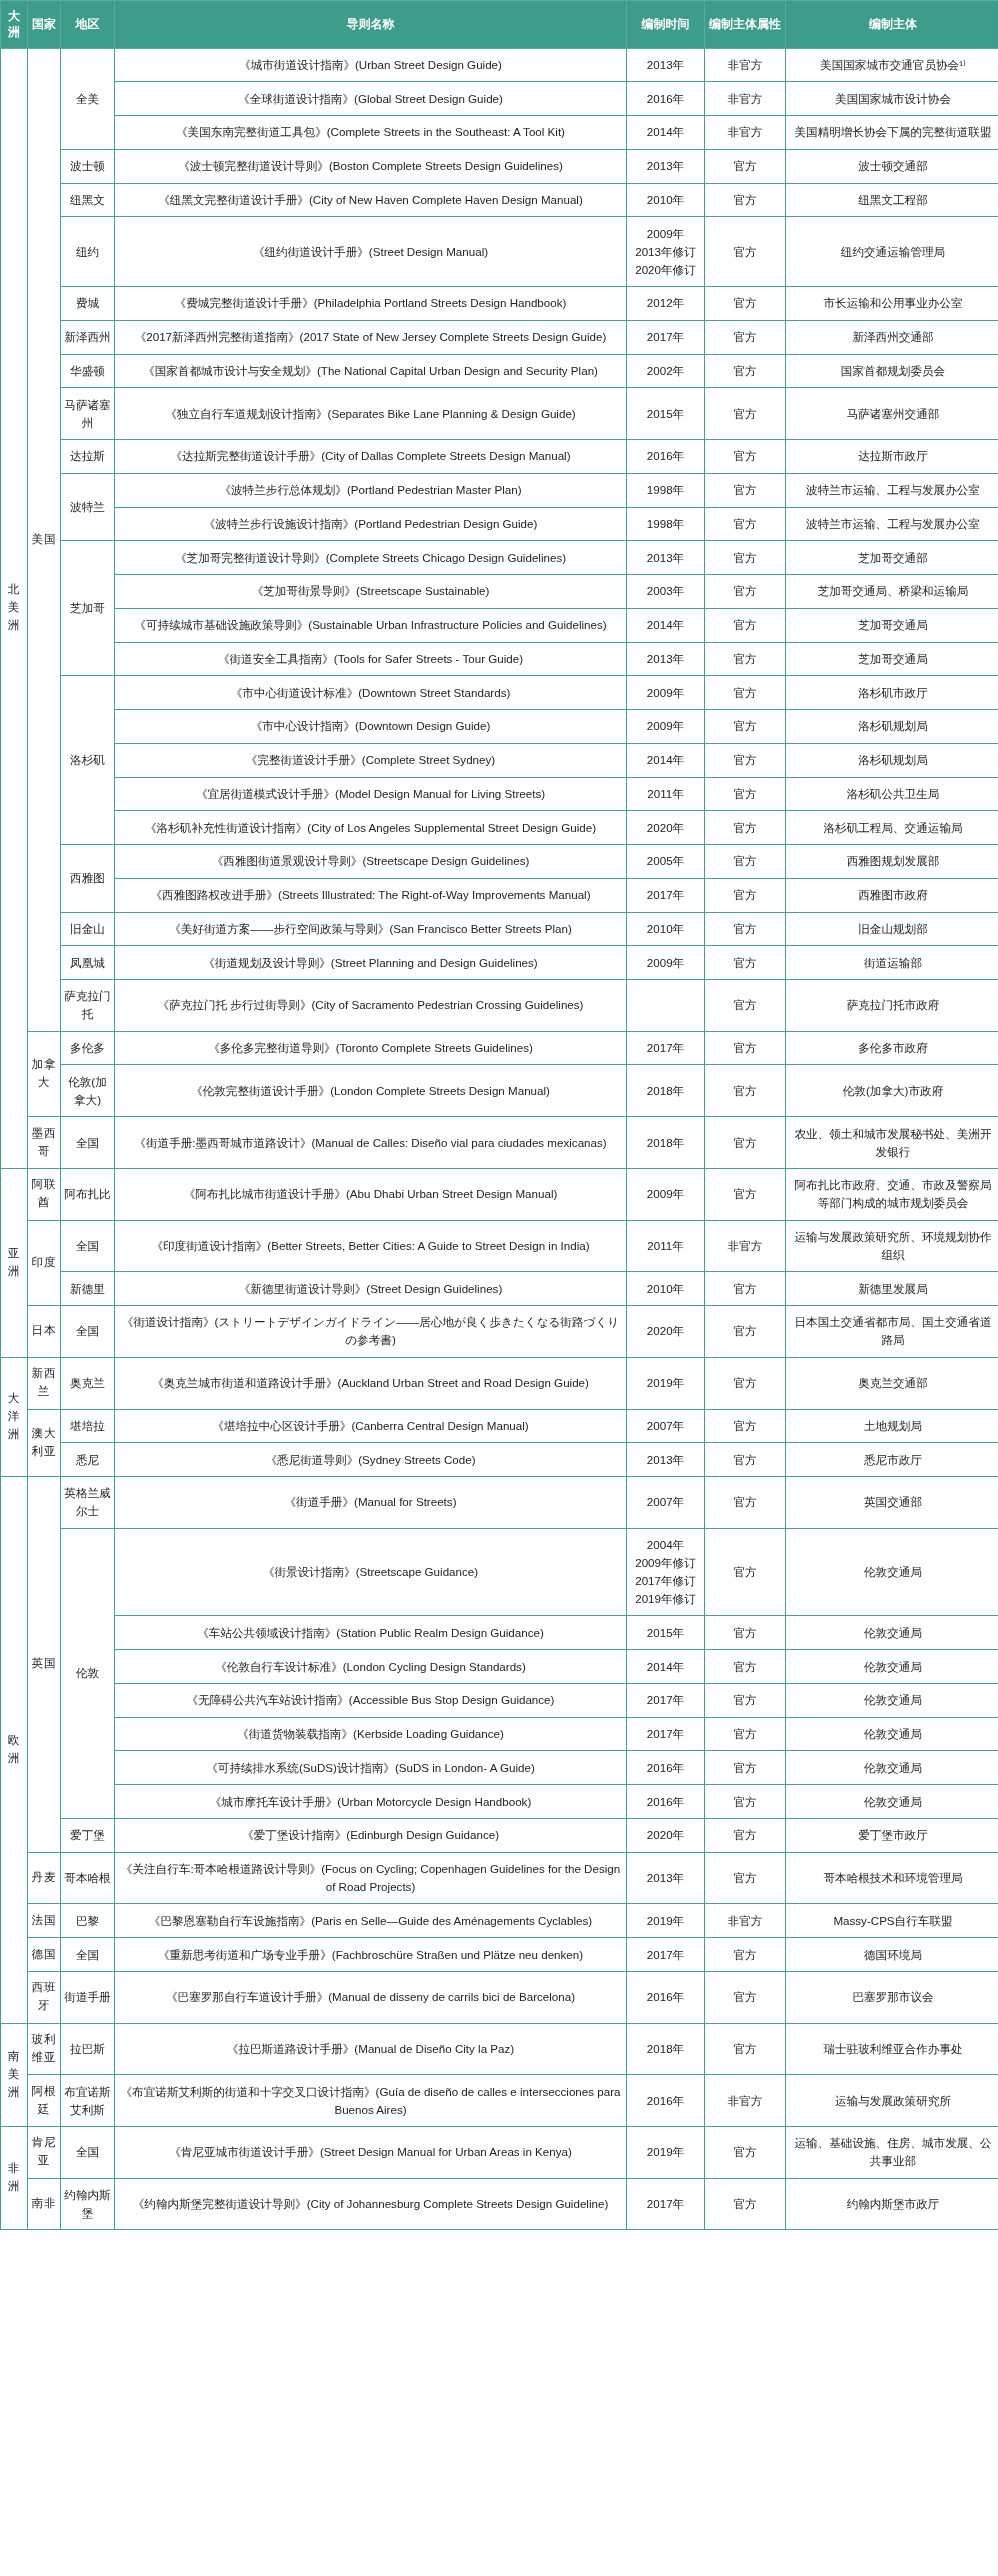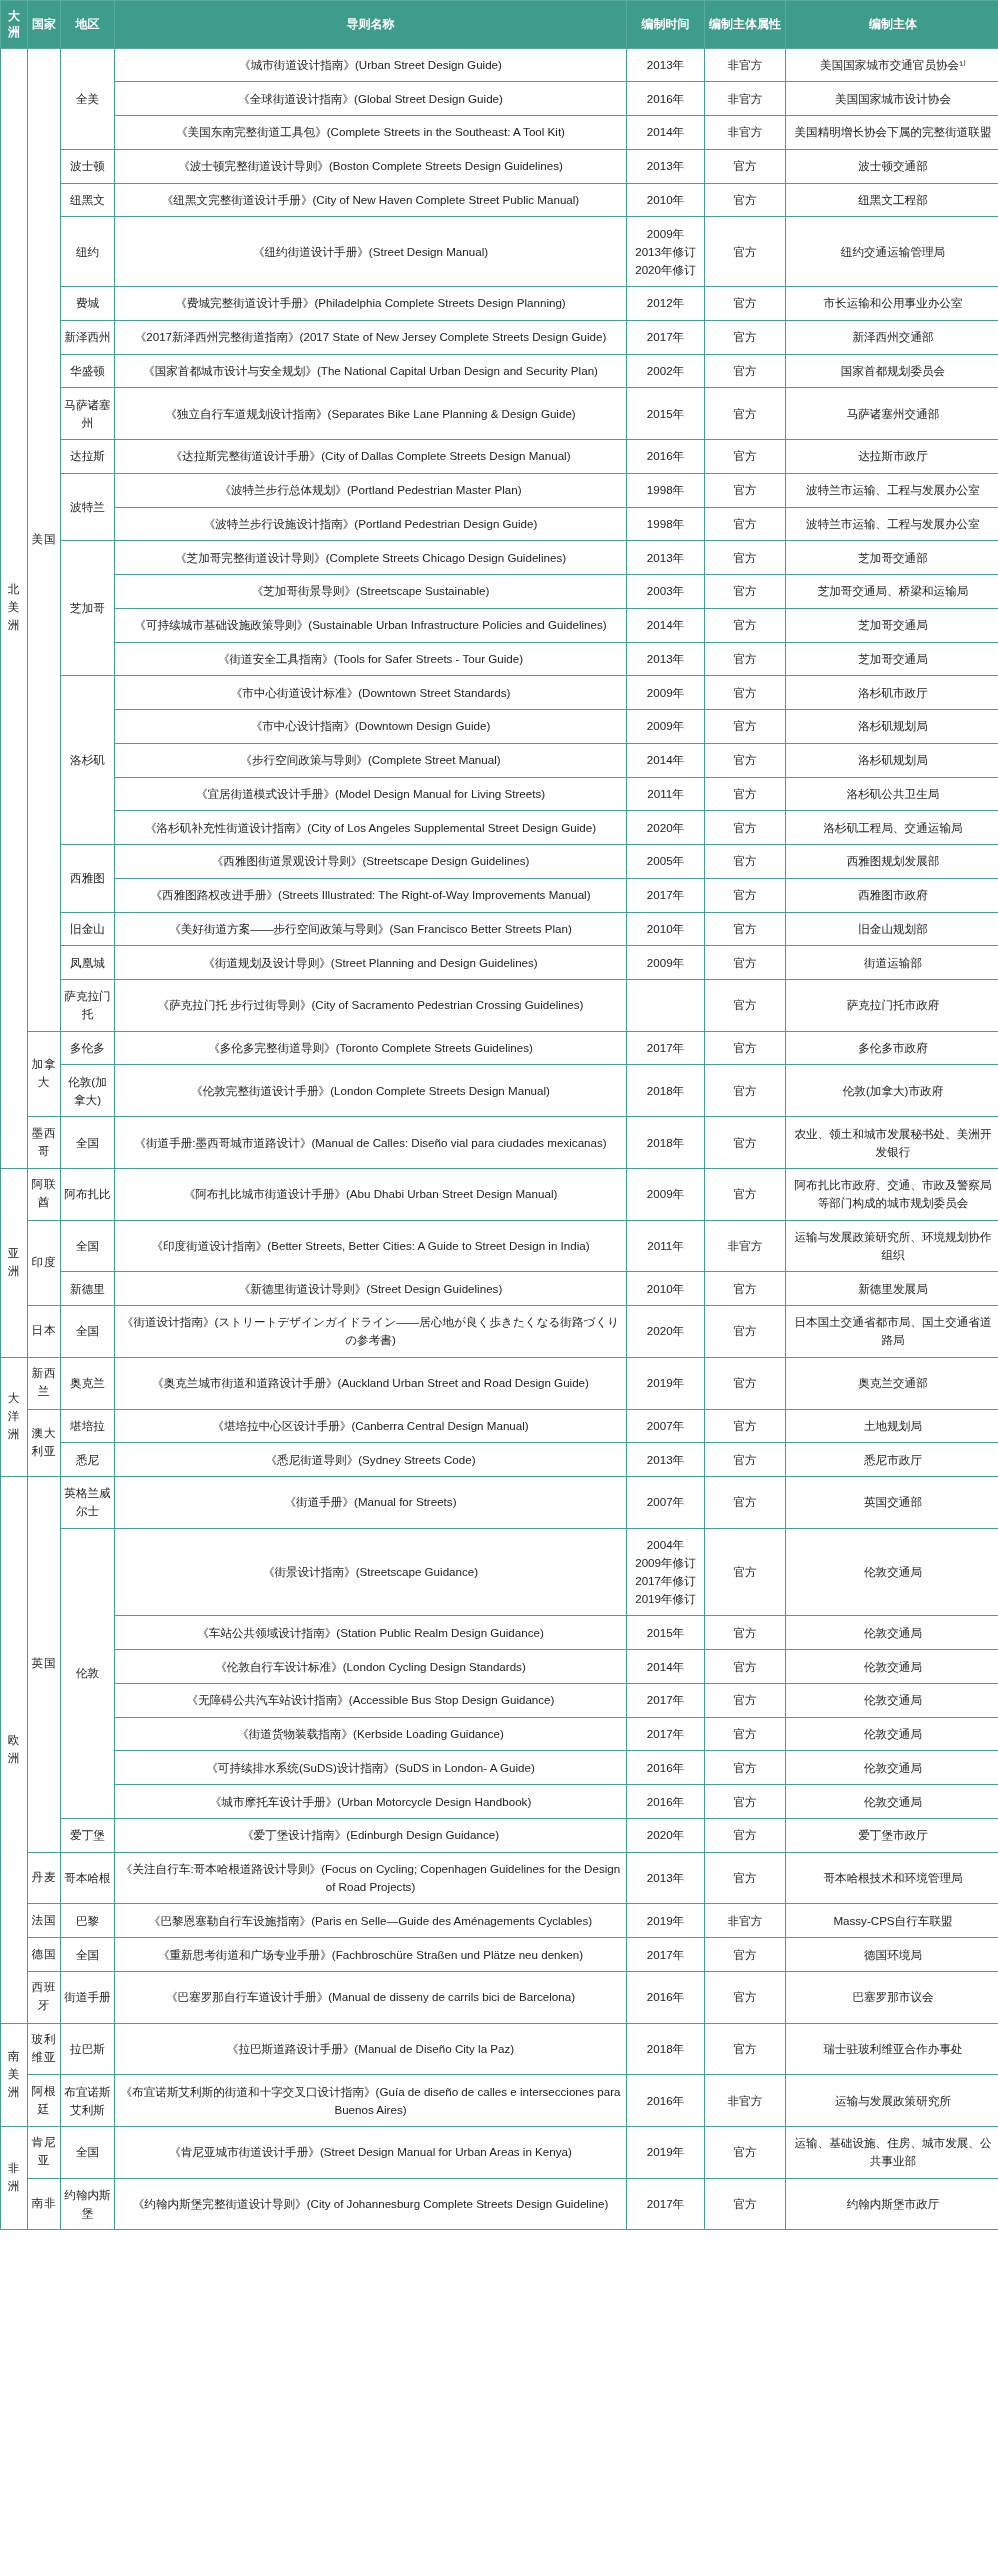--- a/index.html
+++ b/index.html
@@ -85,37 +85,37 @@
       </tr>
       <tr>
         <td class="c-region">波士顿</td>
         <td class="c-title">《波士顿完整街道设计导则》(Boston Complete Streets Design Guidelines)</td>
         <td class="c-time">2013年</td>
         <td class="c-attr">官方</td>
         <td class="c-org">波士顿交通部</td>
       </tr>
       <tr>
         <td class="c-region">纽黑文</td>
-        <td class="c-title">《纽黑文完整街道设计手册》(City of New Haven Complete Street Public Manual)</td>
+        <td class="c-title">《纽黑文完整街道设计手册》(City of New Haven Complete Haven Design Manual)</td>
         <td class="c-time">2010年</td>
         <td class="c-attr">官方</td>
         <td class="c-org">纽黑文工程部</td>
       </tr>
       <tr>
         <td class="c-region">纽约</td>
         <td class="c-title">《纽约街道设计手册》(Street Design Manual)</td>
         <td class="c-time">2009年
 2013年修订
 2020年修订</td>
         <td class="c-attr">官方</td>
         <td class="c-org">纽约交通运输管理局</td>
       </tr>
       <tr>
         <td class="c-region">费城</td>
-        <td class="c-title">《费城完整街道设计手册》(Philadelphia Complete Streets Design Planning)</td>
+        <td class="c-title">《费城完整街道设计手册》(Philadelphia Portland Streets Design Handbook)</td>
         <td class="c-time">2012年</td>
         <td class="c-attr">官方</td>
         <td class="c-org">市长运输和公用事业办公室</td>
       </tr>
       <tr>
         <td class="c-region">新泽西州</td>
         <td class="c-title">《2017新泽西州完整街道指南》(2017 State of New Jersey Complete Streets Design Guide)</td>
         <td class="c-time">2017年</td>
         <td class="c-attr">官方</td>
         <td class="c-org">新泽西州交通部</td>
@@ -186,21 +186,21 @@
         <td class="c-attr">官方</td>
         <td class="c-org">洛杉矶市政厅</td>
       </tr>
       <tr>
         <td class="c-title">《市中心设计指南》(Downtown Design Guide)</td>
         <td class="c-time">2009年</td>
         <td class="c-attr">官方</td>
         <td class="c-org">洛杉矶规划局</td>
       </tr>
       <tr>
-        <td class="c-title">《步行空间政策与导则》(Complete Street Manual)</td>
+        <td class="c-title">《完整街道设计手册》(Complete Street Sydney)</td>
         <td class="c-time">2014年</td>
         <td class="c-attr">官方</td>
         <td class="c-org">洛杉矶规划局</td>
       </tr>
       <tr>
         <td class="c-title">《宜居街道模式设计手册》(Model Design Manual for Living Streets)</td>
         <td class="c-time">2011年</td>
         <td class="c-attr">官方</td>
         <td class="c-org">洛杉矶公共卫生局</td>
       </tr>

